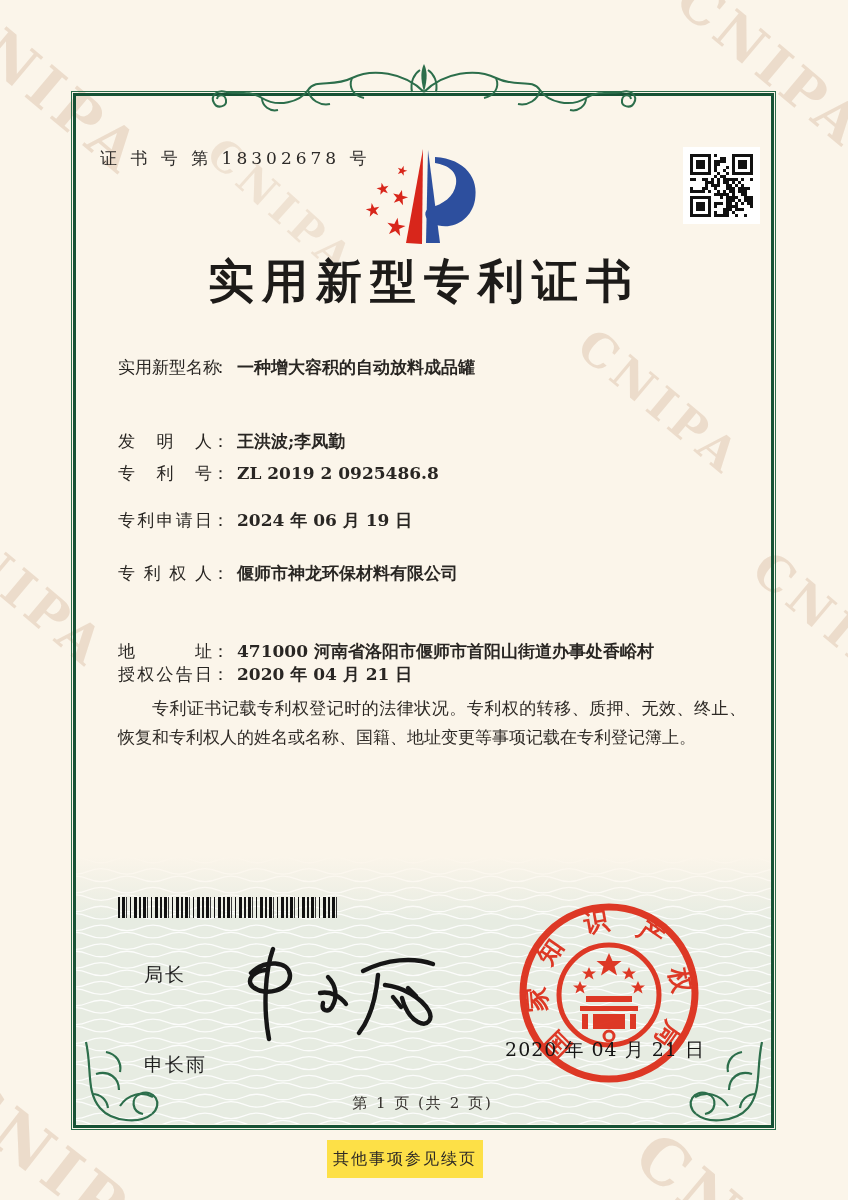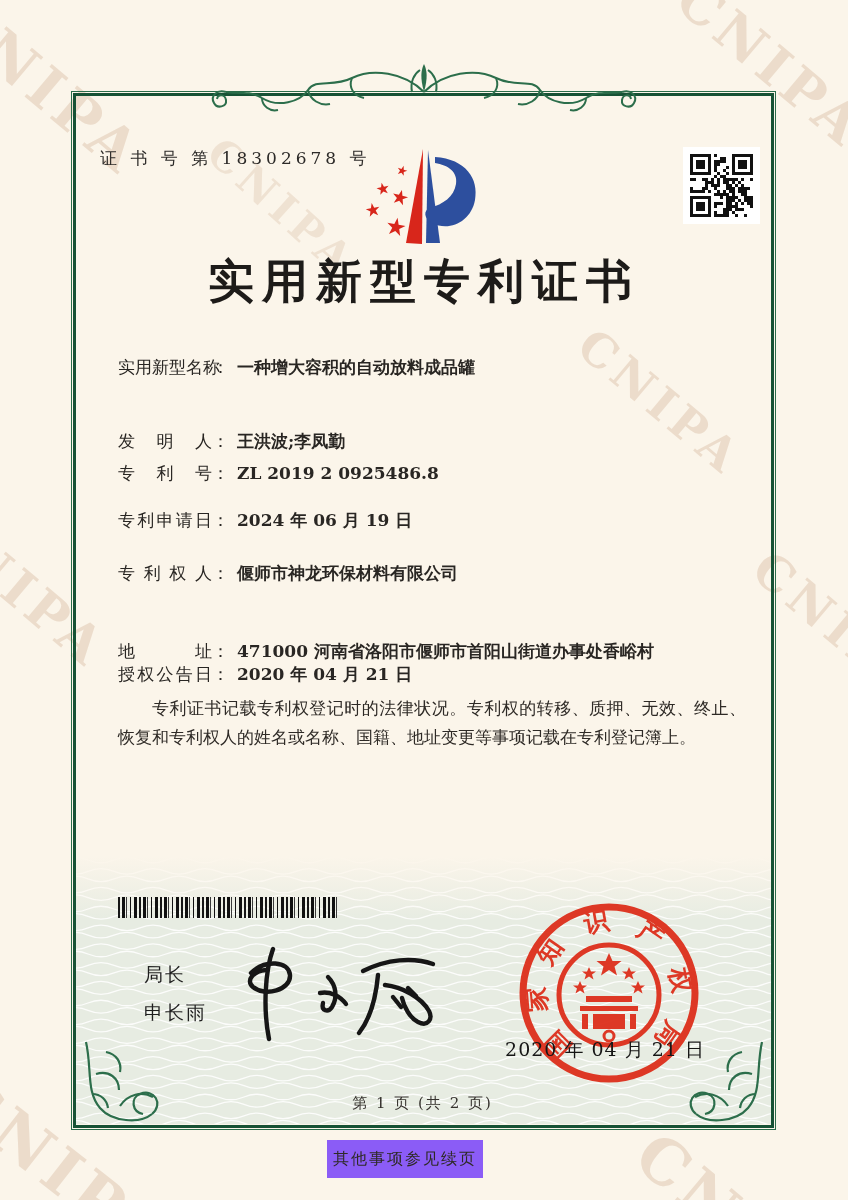--- a/index.html
+++ b/index.html
@@ -59,21 +59,21 @@
         #121212 12px 13px, transparent 13px 16px,
         #111 16px 19px, transparent 19px 21px);
   }
   .signer{left:118px;font-size:19px;font-family:"DejaVu Sans",sans-serif;color:#1f1f1f;letter-spacing:2px;margin-left:26px;}
   .seal-date{
     left:505px;top:1037px;width:200px;text-align:center;font-size:19px;color:#161616;
     letter-spacing:1px;z-index:5;
   }
   .page-num{left:71px;top:1094px;width:703px;text-align:center;font-size:15px;color:#35312d;letter-spacing:2px;}
   .footer-box{
-    left:327px;top:1140px;width:156px;height:38px;background:#8b5cf6;
+    left:327px;top:1140px;width:156px;height:38px;background:#fde047;
     text-align:center;line-height:38px;font-size:16px;color:#2e2a26;letter-spacing:2px;
   }
   .qr-wrap{left:683px;top:147px;width:77px;height:77px;background:#fff;z-index:4;}
   .qr-wrap svg{position:absolute;left:7px;top:7px;}
 </style>
 </head>
 <body>
 
 <div class="wm" style="left:-28px;top:-18px;font-size:58px;transform:rotate(40deg);">CNIPA</div>
 <div class="wm" style="left:705px;top:-34px;font-size:54px;transform:rotate(40deg);">CNIPA</div>
@@ -339,21 +339,21 @@
   <span class="lbl">授权公告日</span><span class="colon">：</span><span class="val">2020 年 04 月 21 日</span>
 </div>
 
 <div class="abs paras">
   <p>专利证书记载专利权登记时的法律状况。专利权的转移、质押、无效、终止、恢复和专利权人的姓名或名称、国籍、地址变更等事项记载在专利登记簿上。</p>
 </div>
 
 <div class="abs barcode"></div>
 
 <div class="abs signer" style="top:962px;">局长</div>
-<div class="abs signer" style="top:1000px;">申长雨</div>
+<div class="abs signer" style="top:1052px;">申长雨</div>
 
 <svg class="abs" style="left:235px;top:935px;" width="215" height="115" viewBox="0 0 215 115">
   <g fill="none" stroke="#161616" stroke-width="4.4" stroke-linecap="round" stroke-linejoin="round">
     <path d="M38,14 C30,36 28,74 34,104"></path>
     <path d="M16,38 C30,24 54,26 55,40 C56,55 30,62 18,52 C10,45 19,36 31,35"></path>
     <path d="M93,42 C101,50 103,62 97,72 C93,78 86,76 88,68"></path>
     <path d="M85,58 C95,56 105,61 111,69"></path>
     <path d="M128,36 C152,24 178,22 198,29"></path>
     <path d="M143,40 C141,62 135,84 124,98"></path>
     <path d="M150,50 C167,52 186,62 194,76 C198,84 193,92 183,87 C175,83 169,72 167,63"></path>

